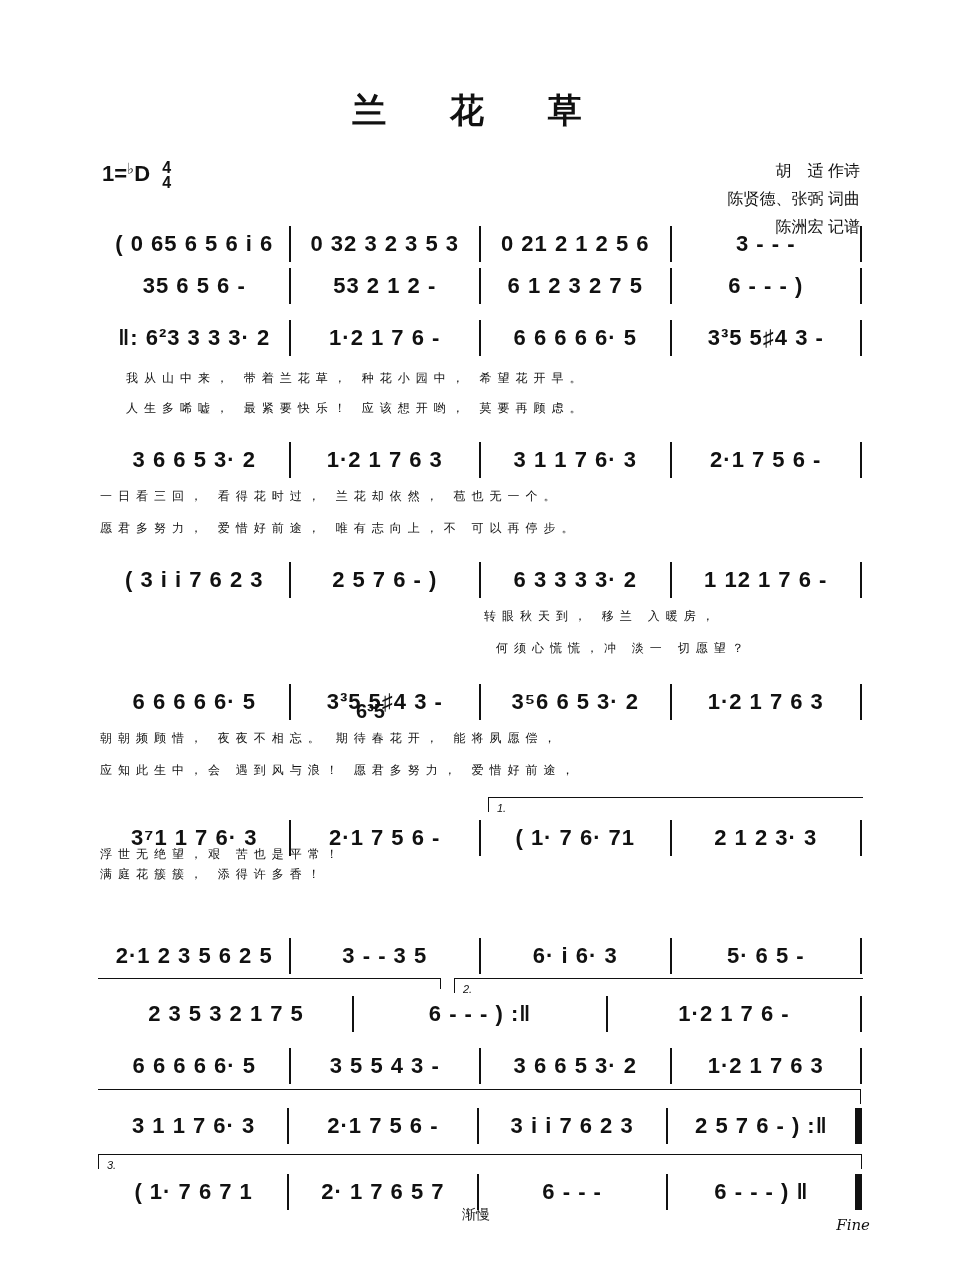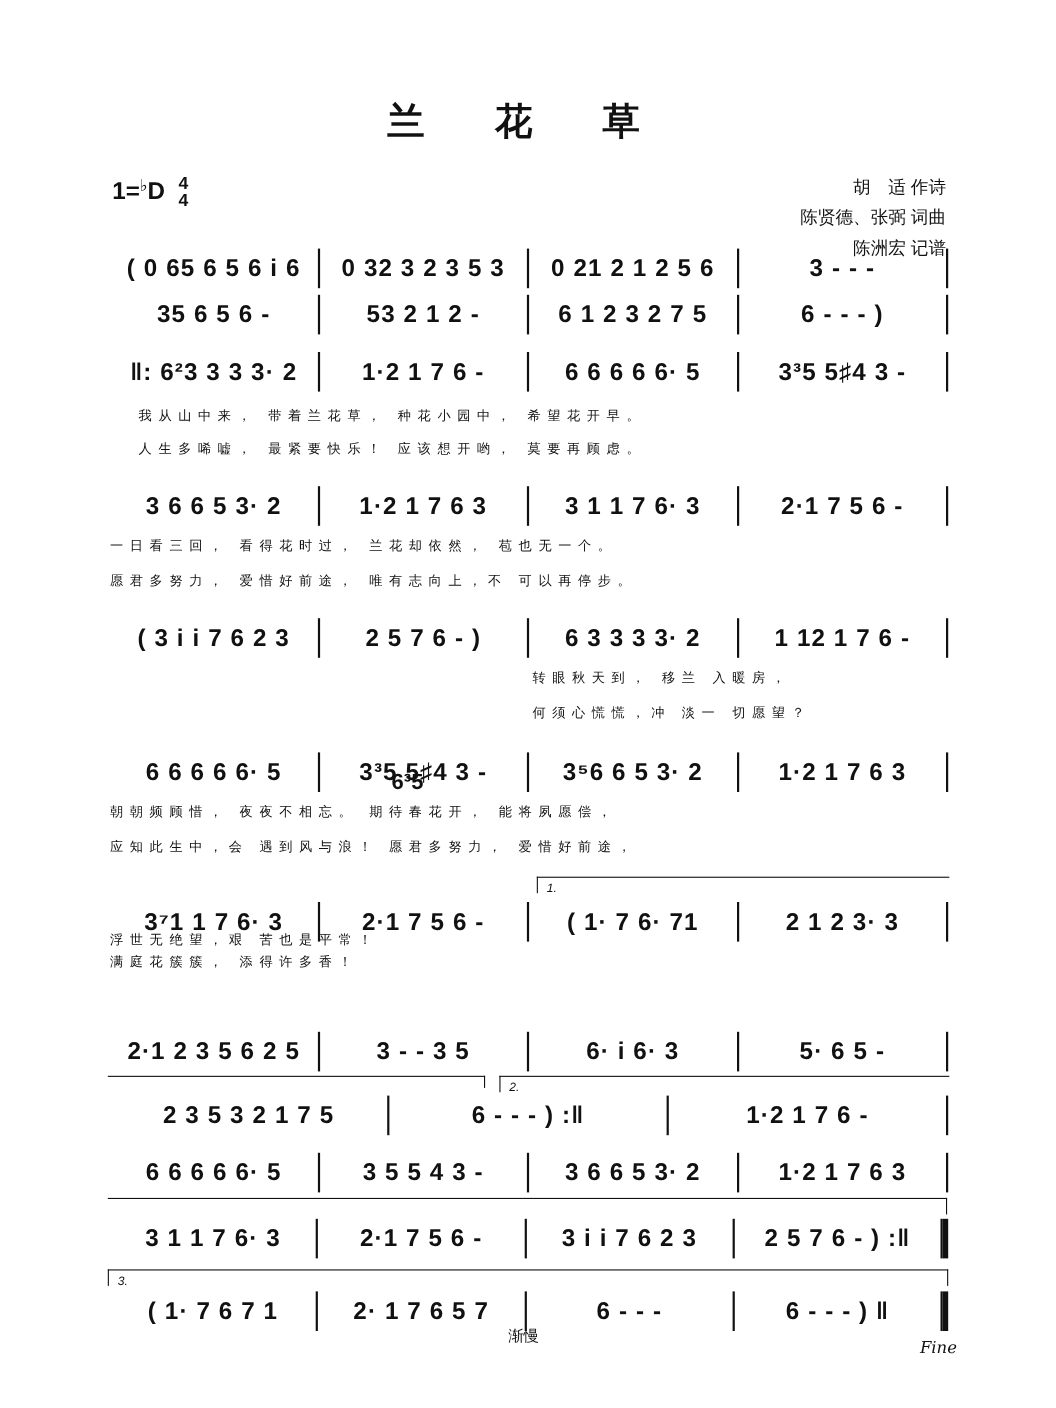--- a/index.html
+++ b/index.html
@@ -91,21 +91,21 @@
   <div class="meas">( 3 i i 7 6 2 3</div>
     <div class="bar"></div>
   <div class="meas">2 5 7 6 - )</div>
     <div class="bar"></div>
   <div class="meas">6 3 3 3 3· 2</div>
     <div class="bar"></div>
   <div class="meas">1 12 1 7 6 -</div>
     <div class="bar"></div>
 </div>
 <div class="lyr" style="left:484px;top:608px">转眼秋天到，  移兰 入暖房，</div>
-<div class="lyr" style="left:484px;top:640px">何须心慌慌，冲 淡一 切愿望？</div>
+<div class="lyr" style="left:496px;top:640px">何须心慌慌，冲 淡一 切愿望？</div>
 <div class="small" style="left:356px;top:652px;font-size:20px;font-weight:bold">6³5</div>
 
 <div class="row" style="top:682px">
   <div class="meas">6 6 6 6 6· 5</div>
     <div class="bar"></div>
   <div class="meas">3³5 5♯4 3 -</div>
     <div class="bar"></div>
   <div class="meas">3⁵6 6 5 3· 2</div>
     <div class="bar"></div>
   <div class="meas">1·2 1 7 6 3</div>

